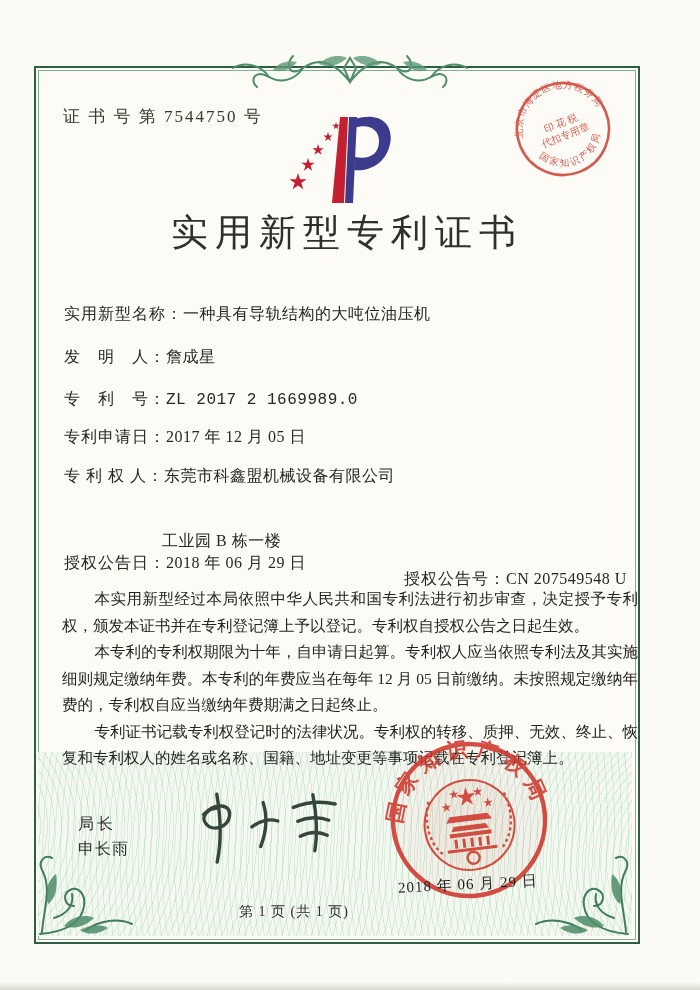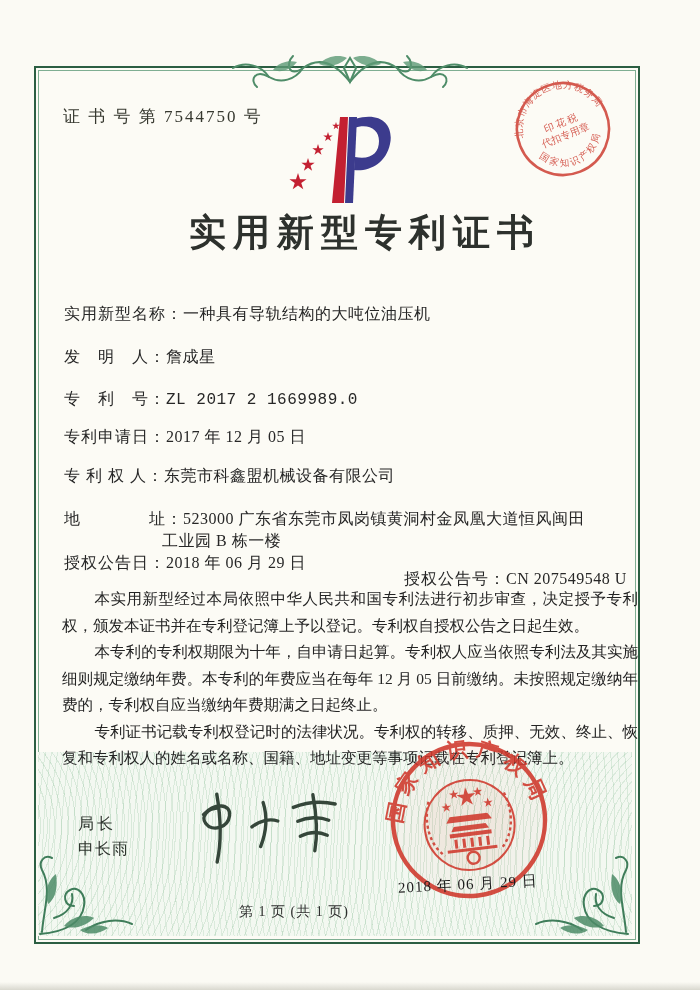--- a/index.html
+++ b/index.html
@@ -14,21 +14,21 @@
   #frame{position:absolute;left:34px;top:66px;width:602px;height:874px;border:2px solid #2b5e42;background:#fcfbf5;}
   #frame-inner{position:absolute;left:2px;top:2px;right:2px;bottom:2px;border:1px solid #7fae92;}
   
   #guilloche{position:absolute;left:38px;top:752px;width:594px;height:184px;
     background-image:
       repeating-radial-gradient(900px 900px at -15% 40%, rgba(120,180,135,.22) 0 1px, rgba(0,0,0,0) 1px 7px),
       repeating-radial-gradient(900px 900px at 115% 60%, rgba(120,180,135,.20) 0 1px, rgba(0,0,0,0) 1px 6px);
     background-color:#f3f8f1;}
   .txt{position:absolute;color:#2c2c2c;white-space:nowrap;}
   #cert-no{left:63px;top:105px;font-size:17px;letter-spacing:2px;color:#36382f;}
-  #title{left:34px;top:208px;width:662px;text-align:center;font-size:37px;font-weight:bold;letter-spacing:7px;color:#2d312d;white-space:nowrap;}
+  #title{left:16px;top:208px;width:662px;text-align:center;font-size:37px;font-weight:normal;letter-spacing:7px;color:#2d312d;white-space:nowrap;}
   .field{position:absolute;left:64px;font-size:16px;letter-spacing:.5px;color:#272727;white-space:nowrap;}
   .field .lab{letter-spacing:1px;}
   #f-name{top:304px;} #f-inventor{top:347px;} #f-patno{top:389px;font-family:Liberation Mono, monospace;}
   #f-filing{top:427px;} #f-patentee{top:466px;} #f-addr1{top:509px;}
   #f-addr2{top:531px;left:162px;} #f-grant{top:553px;width:574px;}
   #grant-no{position:absolute;left:328px;top:16px;margin-left:12px;}
   #paras{position:absolute;left:62px;top:586px;width:576px;font-size:15.5px;line-height:26.5px;color:#242424;text-align:justify;}
   #paras p{margin:0;text-indent:2.1em;}
   #signer-title{left:78px;top:814px;font-size:16px;letter-spacing:3px;color:#2e342e;}
   #signer-name{left:78px;top:839px;font-size:16px;letter-spacing:1px;color:#2e342e;}
@@ -140,23 +140,20 @@
     <span class="lab">发　明　人：</span><span>詹成星</span>
   </div>
   <div id="f-patno" class="field">
     <span class="lab">专　利　号：</span><span>ZL 2017 2 1669989.0</span>
   </div>
   <div id="f-filing" class="field">
     <span class="lab">专利申请日：</span><span>2017 年 12 月 05 日</span>
   </div>
   <div id="f-patentee" class="field">
     <span class="lab">专 利 权 人：</span><span>东莞市科鑫盟机械设备有限公司</span>
-  </div>
-  <div id="f-addr1" class="field">
-    <span class="lab">地　　　　址：</span><span>523000 广东省东莞市凤岗镇黄洞村金凤凰大道恒风闽田</span>
   </div>
   <div id="f-addr2" class="field">工业园 B 栋一楼</div>
   <div id="f-grant" class="field">
     <span><span class="lab">授权公告日：</span><span>2018 年 06 月 29 日</span></span>
     <span id="grant-no"><span class="lab">授权公告号：</span><span>CN 207549548 U</span></span>
   </div>
 
   <div id="paras">
     <p>本实用新型经过本局依照中华人民共和国专利法进行初步审查，决定授予专利权，颁发本证书并在专利登记簿上予以登记。专利权自授权公告之日起生效。</p>
     <p>本专利的专利权期限为十年，自申请日起算。专利权人应当依照专利法及其实施细则规定缴纳年费。本专利的年费应当在每年 12 月 05 日前缴纳。未按照规定缴纳年费的，专利权自应当缴纳年费期满之日起终止。</p>

